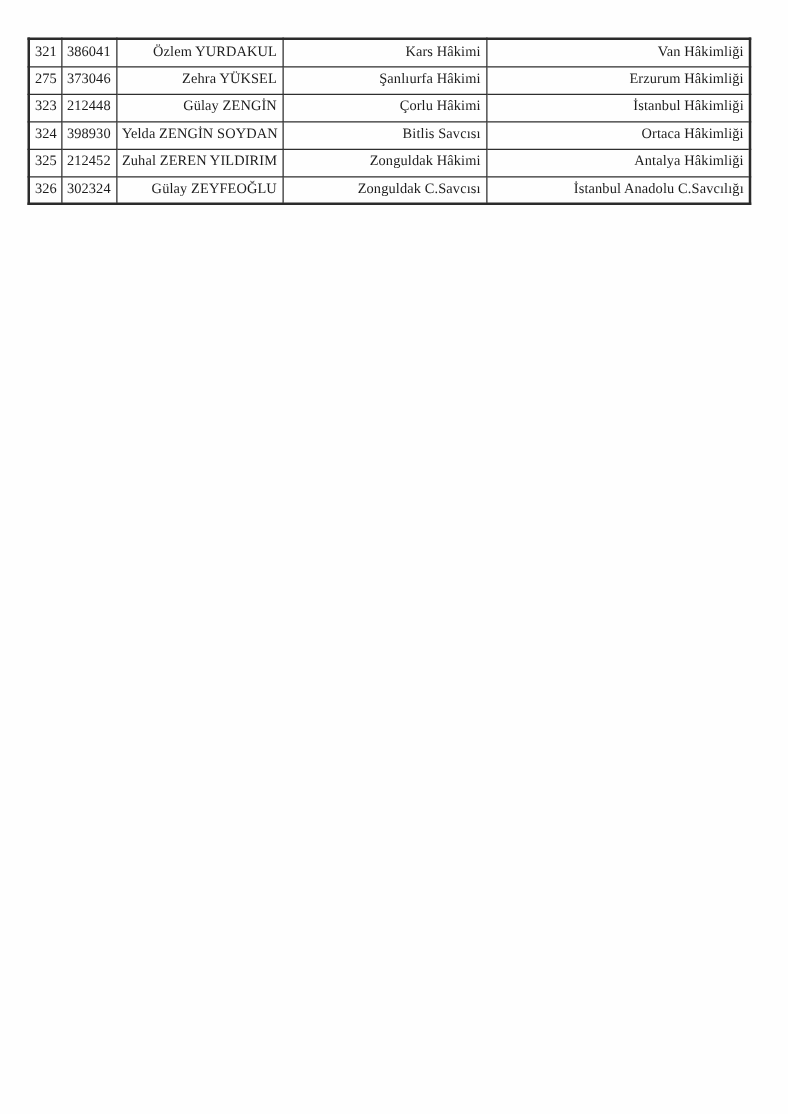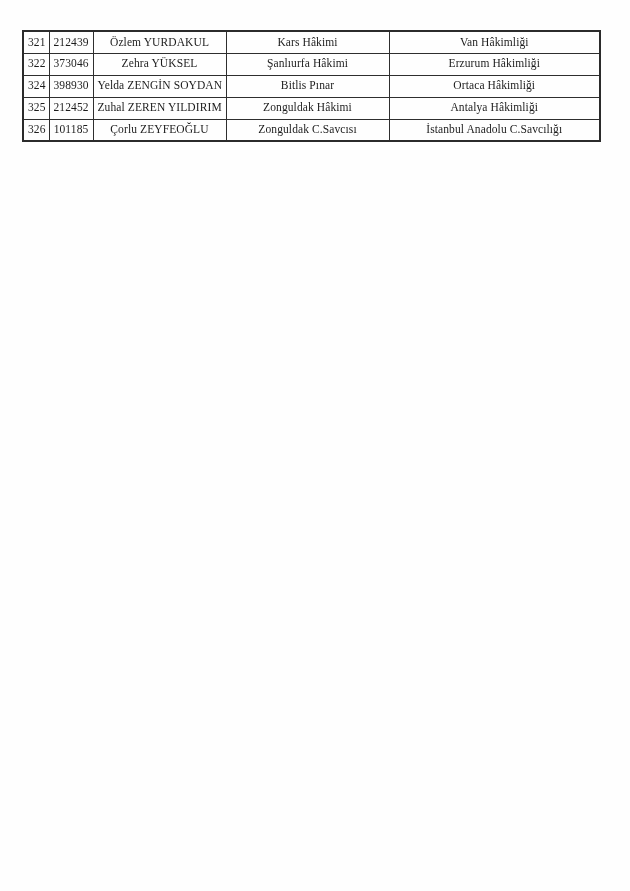--- a/index.html
+++ b/index.html
@@ -31,65 +31,72 @@
     font-size: 11.5px;
     line-height: 1;
     color: #1c1c1c;
     padding: 0 4px;
     white-space: nowrap;
     overflow: hidden;
     vertical-align: middle;
     letter-spacing: 0.1px;
   }
   td.c-no, td.c-id { text-align: center; padding: 0 2px; }
-  td.c-name, td.c-from, td.c-to { text-align: center; }
+  td.c-name, td.c-from, td.c-to { text-align: right; }
 </style>
 </head>
 <body>
 
 <div class="page">
   <table class="appointments">
     <colgroup>
       <col style="width:26px">
       <col style="width:44px">
       <col style="width:133px">
       <col style="width:163px">
       <col style="width:211px">
     </colgroup>
     <tbody>
       <tr>
         <td class="c-no">321</td>
-        <td class="c-id">212439</td>
+        <td class="c-id">386041</td>
         <td class="c-name">Özlem YURDAKUL</td>
         <td class="c-from">Kars Hâkimi</td>
         <td class="c-to">Van Hâkimliği</td>
       </tr>
       <tr>
-        <td class="c-no">322</td>
+        <td class="c-no">275</td>
         <td class="c-id">373046</td>
         <td class="c-name">Zehra YÜKSEL</td>
         <td class="c-from">Şanlıurfa Hâkimi</td>
         <td class="c-to">Erzurum Hâkimliği</td>
       </tr>
       <tr>
+        <td class="c-no">323</td>
+        <td class="c-id">212448</td>
+        <td class="c-name">Gülay ZENGİN</td>
+        <td class="c-from">Çorlu Hâkimi</td>
+        <td class="c-to">İstanbul Hâkimliği</td>
+      </tr>
+      <tr>
         <td class="c-no">324</td>
         <td class="c-id">398930</td>
         <td class="c-name">Yelda ZENGİN SOYDAN</td>
-        <td class="c-from">Bitlis Pınar</td>
+        <td class="c-from">Bitlis Savcısı</td>
         <td class="c-to">Ortaca Hâkimliği</td>
       </tr>
       <tr>
         <td class="c-no">325</td>
         <td class="c-id">212452</td>
         <td class="c-name">Zuhal ZEREN YILDIRIM</td>
         <td class="c-from">Zonguldak Hâkimi</td>
         <td class="c-to">Antalya Hâkimliği</td>
       </tr>
       <tr>
         <td class="c-no">326</td>
-        <td class="c-id">101185</td>
-        <td class="c-name">Çorlu ZEYFEOĞLU</td>
+        <td class="c-id">302324</td>
+        <td class="c-name">Gülay ZEYFEOĞLU</td>
         <td class="c-from">Zonguldak C.Savcısı</td>
         <td class="c-to">İstanbul Anadolu C.Savcılığı</td>
       </tr>
     </tbody>
   </table>
 </div>
 
 </body></html>

